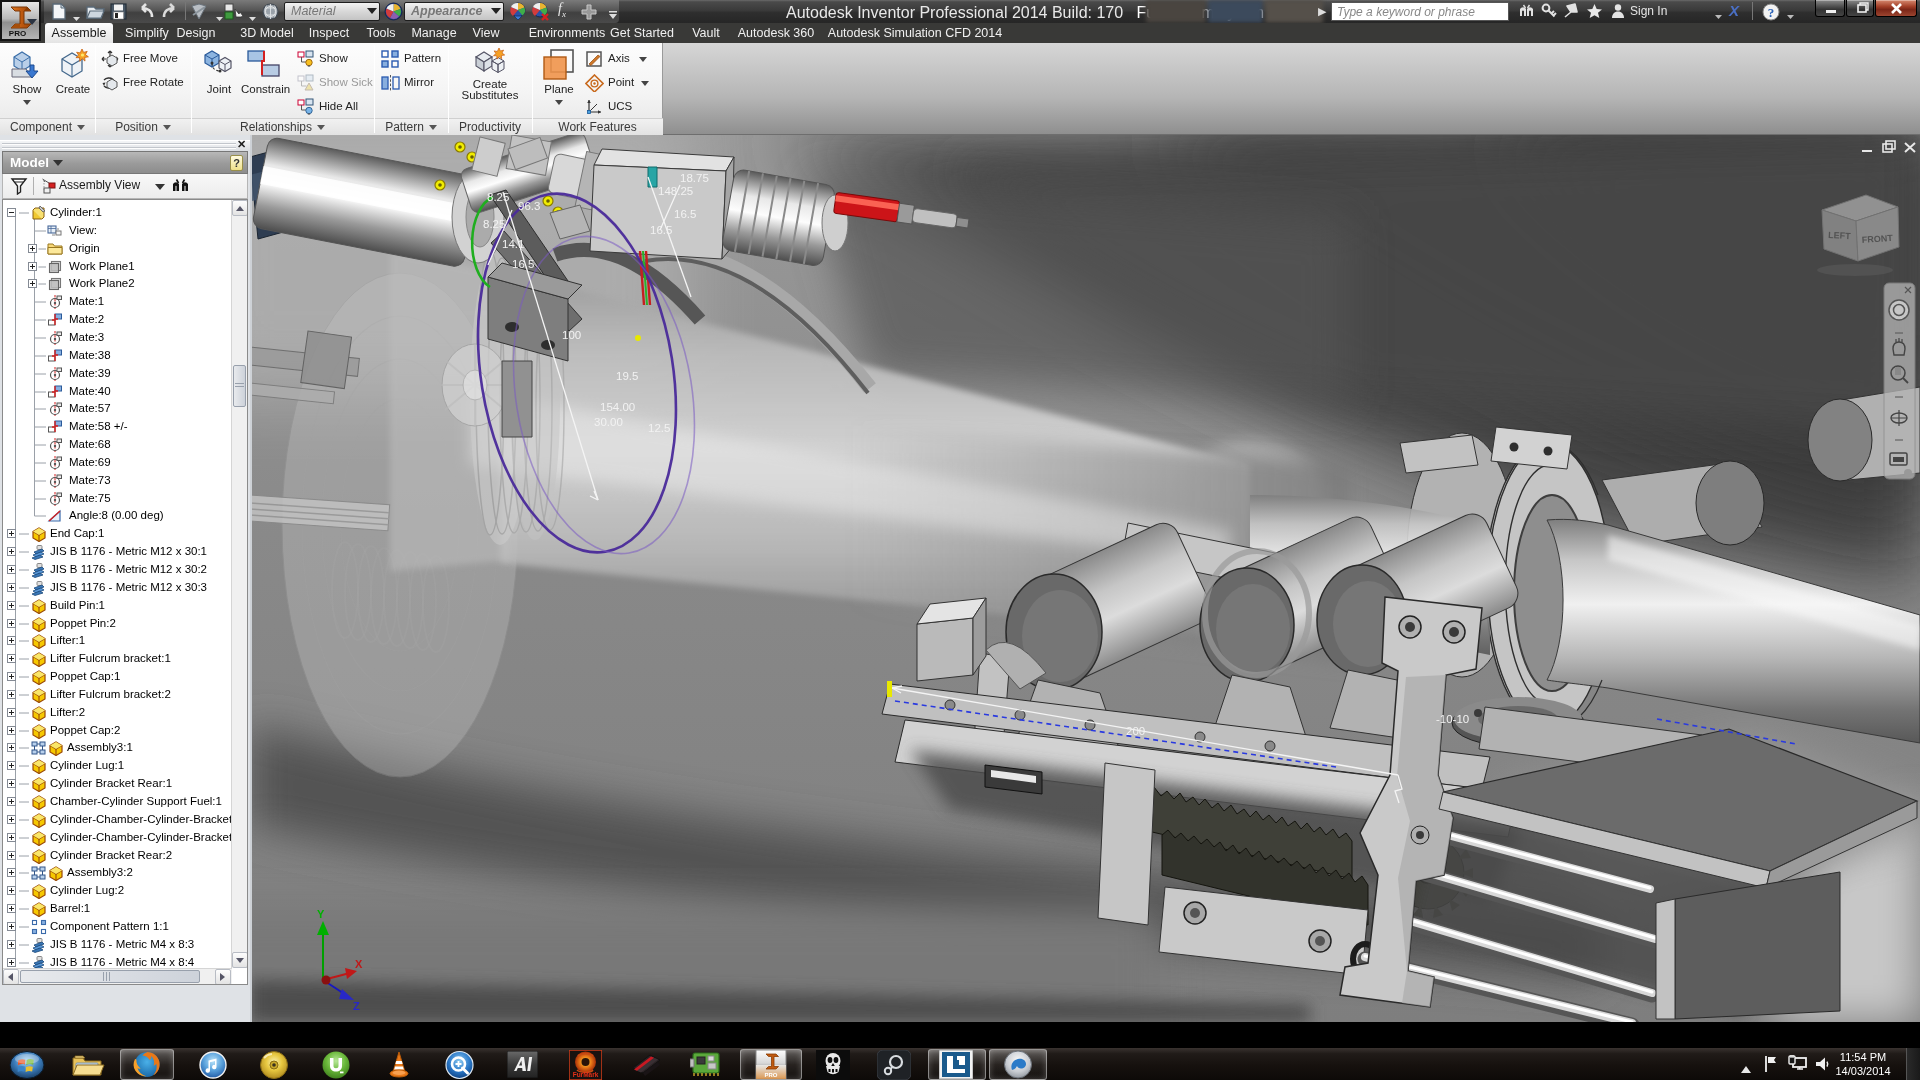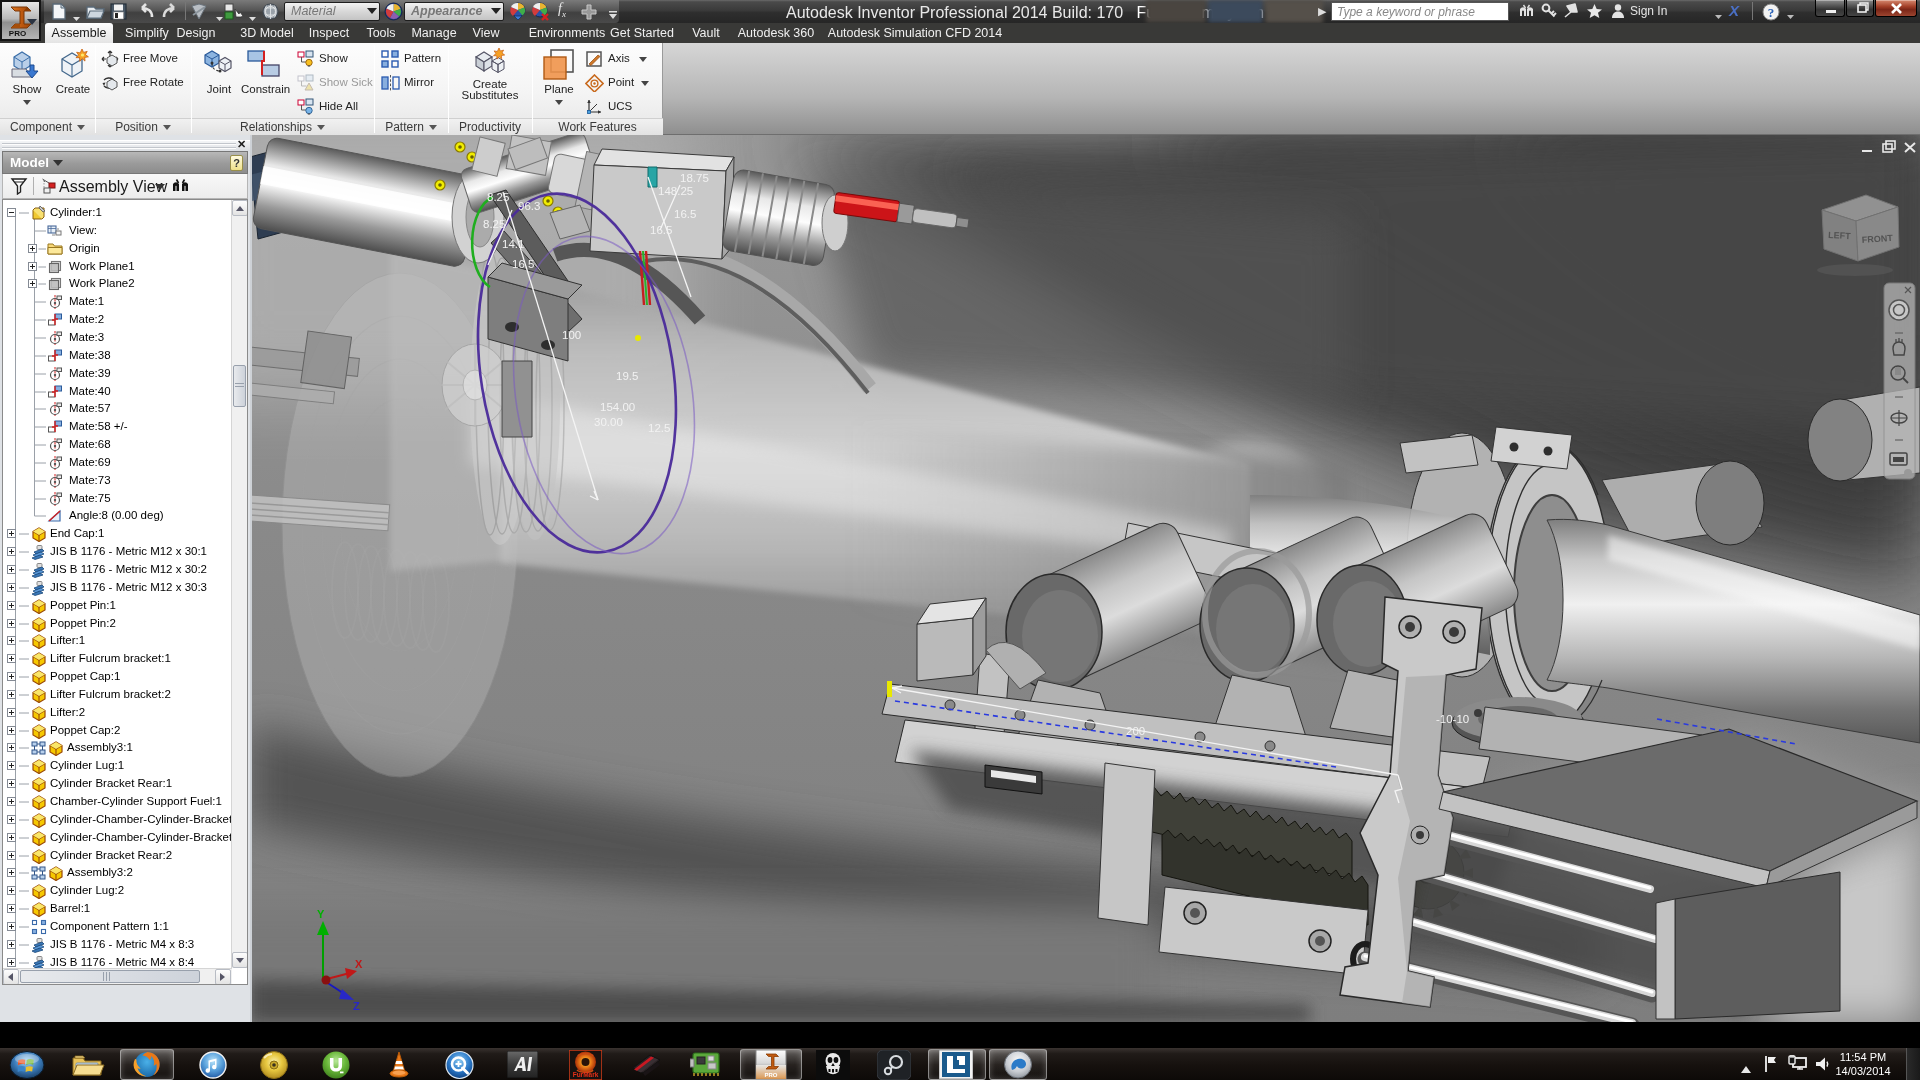--- a/index.html
+++ b/index.html
@@ -59,21 +59,21 @@
 
 
 #leftpanel { position:absolute; left:0; top:0; width:250px; height:887px; background:#dfe2e6; }
 #grip { position:absolute; left:0; top:5px; width:250px; height:11px; background:linear-gradient(#f4f5f7,#dcdfe3); border-top:1px solid #fff; }
 #grip .bar { position:absolute; left:2px; right:14px; height:2px; background:#c2c6cc; border-bottom:1px solid #fdfdfd; }
 #grip .x { position:absolute; right:2px; top:-2px; width:11px; height:11px; font-size:11px; line-height:11px; color:#222; font-weight:bold; }
 #modelhdr { position:absolute; left:2px; top:16px; width:246px; height:23px; background:linear-gradient(#b8b8b8,#9a9a9a 55%,#8d8d8d); border:1px solid #777; color:#fff; font-size:13.5px; font-weight:bold; line-height:22px; padding-left:7px; }
 #modelhdr .dn { display:inline-block; width:0; height:0; border-left:5px solid transparent; border-right:5px solid transparent; border-top:6px solid #333; margin-left:4px; vertical-align:middle; }
 #modelhdr .help { position:absolute; right:4px; top:3px; width:13px; height:16px; background:linear-gradient(#fffbe0,#efe08a); border:1px solid #998f4a; border-radius:2px; color:#333; font-weight:bold; font-size:11px; text-align:center; line-height:15px; }
 #treetools { position:absolute; left:2px; top:39px; width:246px; height:25px; background:linear-gradient(#f8f8f8,#ececec); border:1px solid #b5b5b5; border-top:none; }
-#treetools .txt { position:absolute; left:56px; top:4px; font-size:16px; color:#1a1a1a; }
+#treetools .txt { position:absolute; left:56px; top:4px; font-size:12px; color:#1a1a1a; }
 #treewrap { position:absolute; left:2px; top:64px; width:246px; height:786px; background:#fff; border:1px solid #8a8a8a; overflow:hidden; }
 .trow { position:absolute; left:0; height:18px; font-size:11.5px; color:#000; white-space:nowrap; }
 .trow .lbl { position:absolute; top:2px; }
 .tico { position:absolute; top:1px; }
 .expander { position:absolute; top:4px; width:9px; height:9px; background:#fff; border:1px solid #848a94; }
 .expander:before { content:""; position:absolute; left:1px; top:3px; width:5px; height:1px; background:#222; }
 .expander.plus:after { content:""; position:absolute; left:3px; top:1px; width:1px; height:5px; background:#222; }
 #vscroll { position:absolute; right:0; top:0; width:16px; height:768px; background:#f0f0f0; border-left:1px solid #d5d5d5; }
 #hscroll { position:absolute; left:0; bottom:0; width:229px; height:16px; background:#f0f0f0; border-top:1px solid #d5d5d5; }
 .sbtn { position:absolute; width:16px; height:16px; background:linear-gradient(#fdfdfd,#e3e3e3); border:1px solid #b8bcc4; border-radius:2px; }
@@ -1053,21 +1053,21 @@
 <span class="tico" style="left:28px;"><svg width="16" height="16">
                 <use href="#i-bolt"></use>
               </svg></span>
 <span class="lbl" style="left:47px;">JIS B 1176 - Metric M12 x 30:3</span>
 </div>
 <div class="trow" style="top:397px;">
 <span class="expander plus" style="left:4px;"></span>
 <span class="tico" style="left:28px;"><svg width="16" height="16">
                 <use href="#i-box"></use>
               </svg></span>
-<span class="lbl" style="left:47px;">Poppet Pin:1</span>
+<span class="lbl" style="left:47px;">Build Pin:1</span>
 </div>
 <div class="trow" style="top:415px;">
 <span class="expander plus" style="left:4px;"></span>
 <span class="tico" style="left:28px;"><svg width="16" height="16">
                 <use href="#i-box"></use>
               </svg></span>
 <span class="lbl" style="left:47px;">Poppet Pin:2</span>
 </div>
 <div class="trow" style="top:432px;">
 <span class="expander plus" style="left:4px;"></span>

